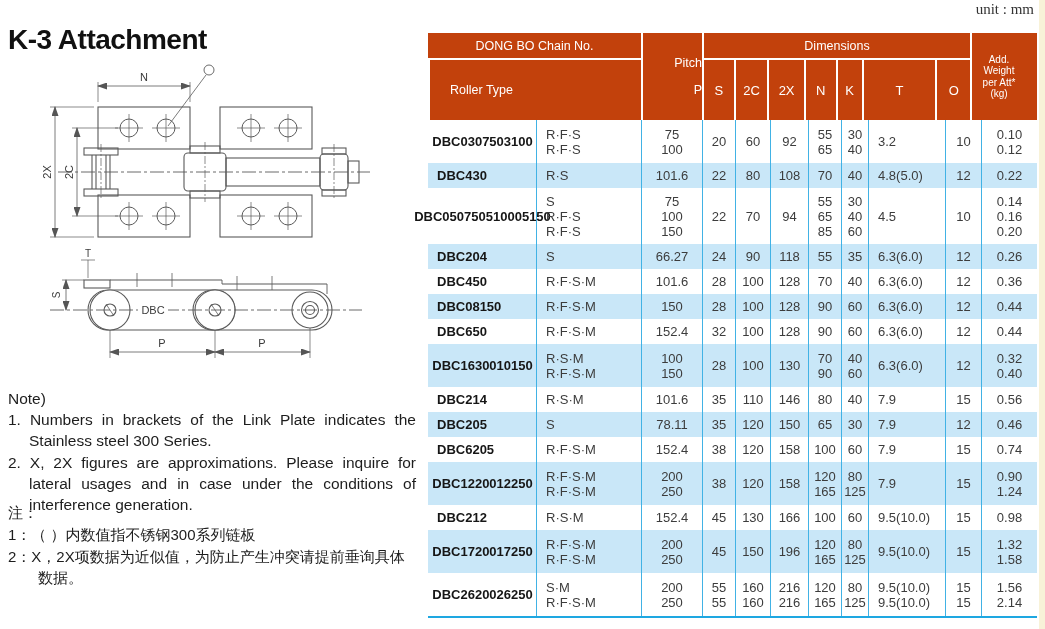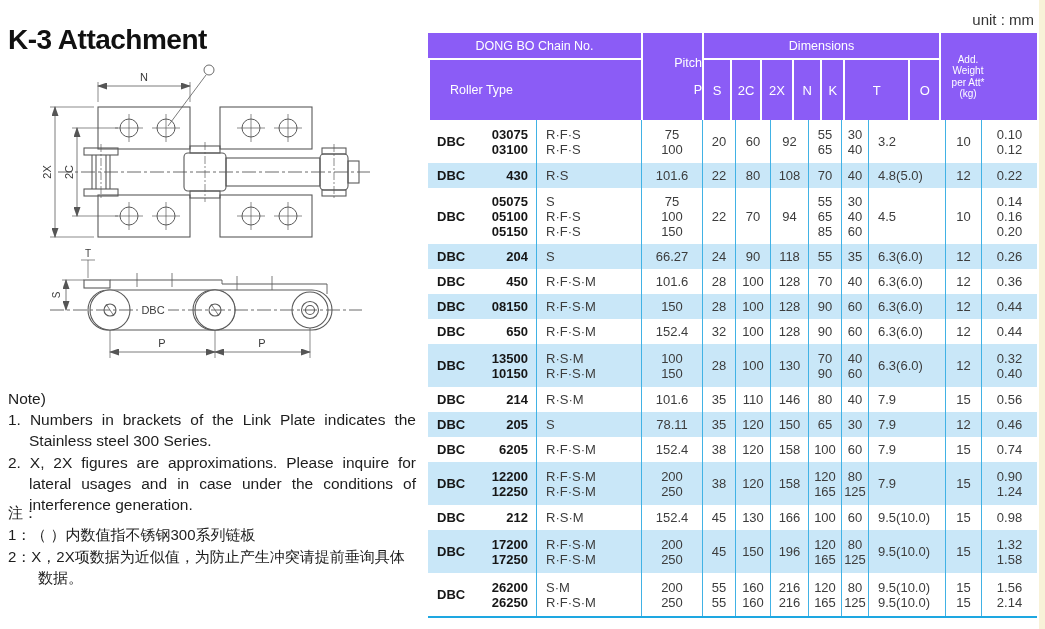--- a/index.html
+++ b/index.html
@@ -19,29 +19,29 @@
     position:absolute;left:8px;top:388px;width:408px;font-size:15.5px;
     line-height:1.37;color:#1d1d1d;text-align:justify;
   }
   .notes-en .note-item{padding-left:21px;text-indent:-21px;}
   .notes-zh{
     position:absolute;left:8px;top:502px;width:402px;font-size:15px;
     line-height:1.45;color:#1d1d1d;
   }
   .notes-zh .note-item{padding-left:30px;text-indent:-30px;}
   
-  .unit-label{position:absolute;left:428px;top:11px;width:606px;text-align:right;
-    font-size:15px;color:#333;}
+  .unit-label{position:absolute;left:428px;top:1px;width:606px;text-align:right;
+    font-size:15px;color:#333;font-family:Liberation Serif, serif;}
   
   .spec-table{position:absolute;left:428px;top:33px;width:609px;
     border-bottom:2px solid #1ea7e1;}
-  .thead{display:flex;background:#8b5cf6;color:#fff;height:87px;}
+  .thead{display:flex;background:#c2410c;color:#fff;height:87px;}
   .thead .bl{border-left:2px solid #fff;}
   .hgroupA{width:213px;display:flex;flex-direction:column;box-sizing:border-box;}
-  .hgroupB{width:237px;display:flex;flex-direction:column;box-sizing:border-box;}
+  .hgroupB{width:268px;display:flex;flex-direction:column;box-sizing:border-box;}
   .ht1{height:27px;display:flex;align-items:center;justify-content:center;
     border-bottom:2px solid #fff;font-size:12.5px;box-sizing:border-box;}
   .ht2row{flex:1;display:flex;}
   .hcell{display:flex;align-items:center;justify-content:center;font-size:12.5px;
     box-sizing:border-box;text-align:center;}
   .hletter{font-size:13px;}
   .hpitch{width:61px;display:flex;flex-direction:column;align-items:flex-end;
     justify-content:center;gap:13px;font-size:12.5px;box-sizing:border-box;}
   .hwt{width:56px;display:flex;flex-direction:column;align-items:center;
     justify-content:center;font-size:10px;line-height:11.5px;box-sizing:border-box;}
@@ -54,21 +54,21 @@
   .trow.h1{height:25px;} .trow.h2{height:43px;} .trow.h3{height:56px;}
   .trow.shade{background:#c9e7f8;}
   .trow .cell{box-sizing:border-box;border-left:1px solid #41b2e5;display:flex;
     flex-direction:column;justify-content:center;font-size:13px;color:#3c3c3c;}
   .trow .cell:first-child{border-left:none;}
   .stack{display:flex;flex-direction:column;justify-content:center;}
   .stack div{line-height:15px;text-align:center;}
   .cell.al .stack div{text-align:left;padding-left:9px;}
   .cell.chain{flex-direction:row;align-items:center;padding:0 8px 0 9px;}
   .cell.chain .pre{font-weight:bold;color:#161616;font-size:13px;}
-  .cell.chain .nos{flex:1;display:flex;flex-direction:column;justify-content:space-between;}
+  .cell.chain .nos{flex:1;display:flex;flex-direction:row;justify-content:space-between;}
   .cell.chain .nos div{line-height:15px;text-align:right;font-weight:bold;color:#161616;}
   
   .edge-strip{position:absolute;right:0;top:0;width:6px;height:629px;
     background:#f8f2d8;}
 </style>
 </head>
 <body>
 
 <div class="page-title">K-3 Attachment</div>
 
@@ -672,21 +672,21 @@
         <div class="cell c-wt">
           <div class="stack">
             <div>0.44</div>
           </div>
         </div>
       </div>
       <div class="trow h2 shade">
         <div class="cell c-basic chain">
           <span class="pre">DBC</span>
           <div class="nos">
-            <div>13500</div>
+            <div>16300</div>
             <div>10150</div>
           </div>
         </div>
         <div class="cell c-roller al">
           <div class="stack">
             <div>R·S·M</div>
             <div>R·F·S·M</div>
           </div>
         </div>
         <div class="cell c-pitch">

